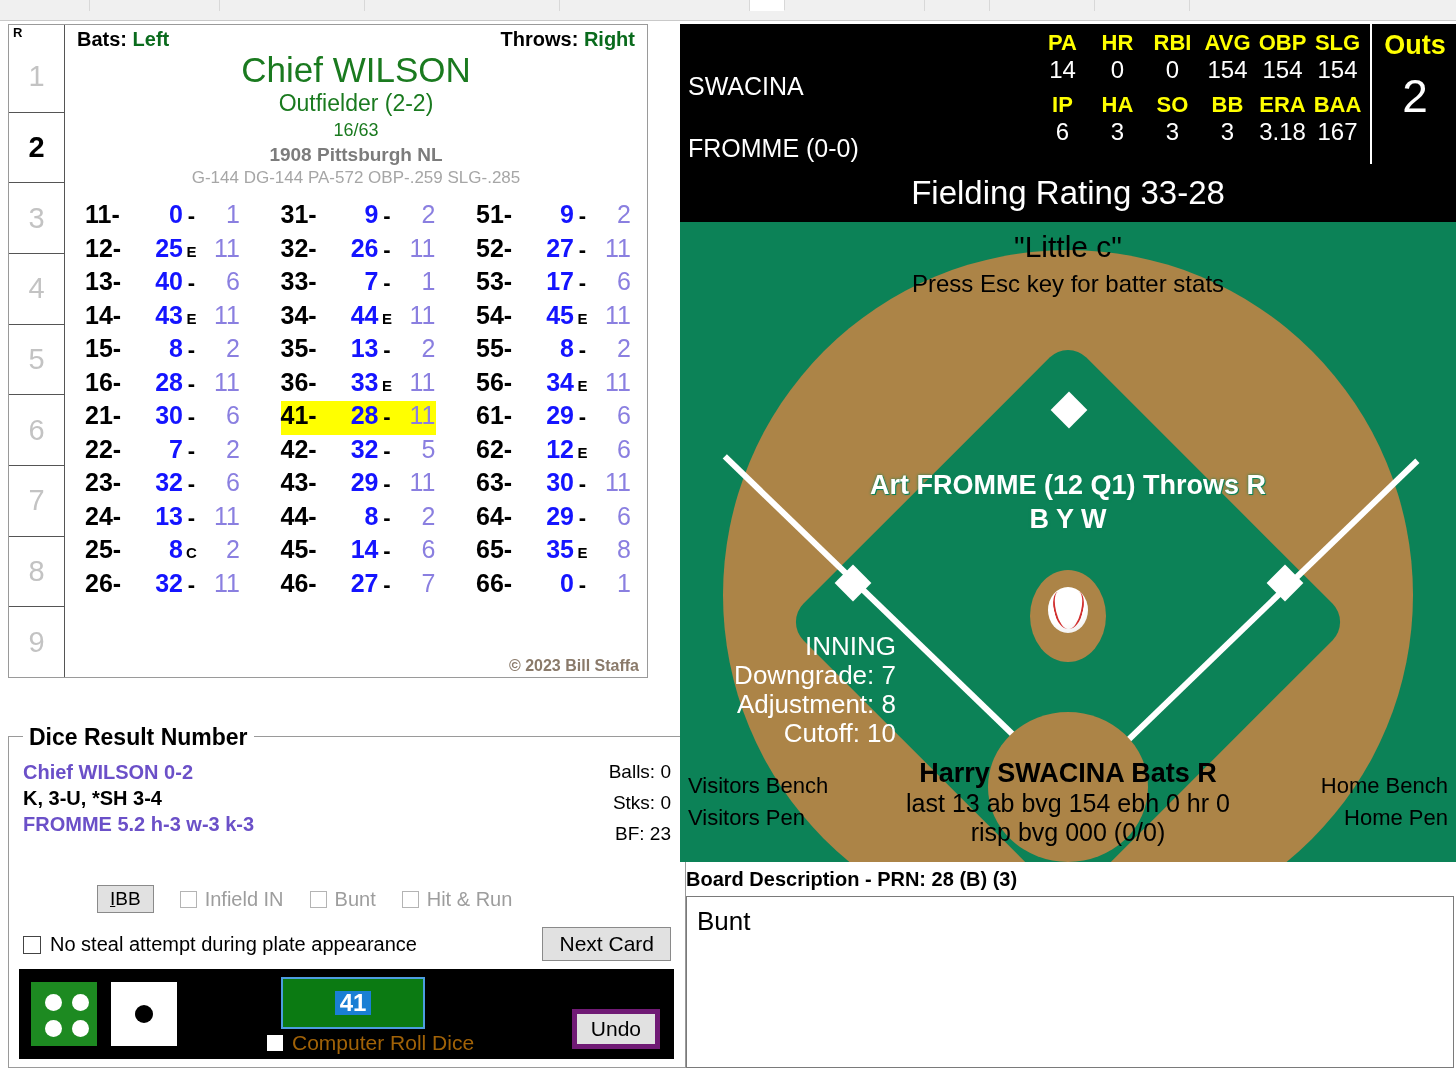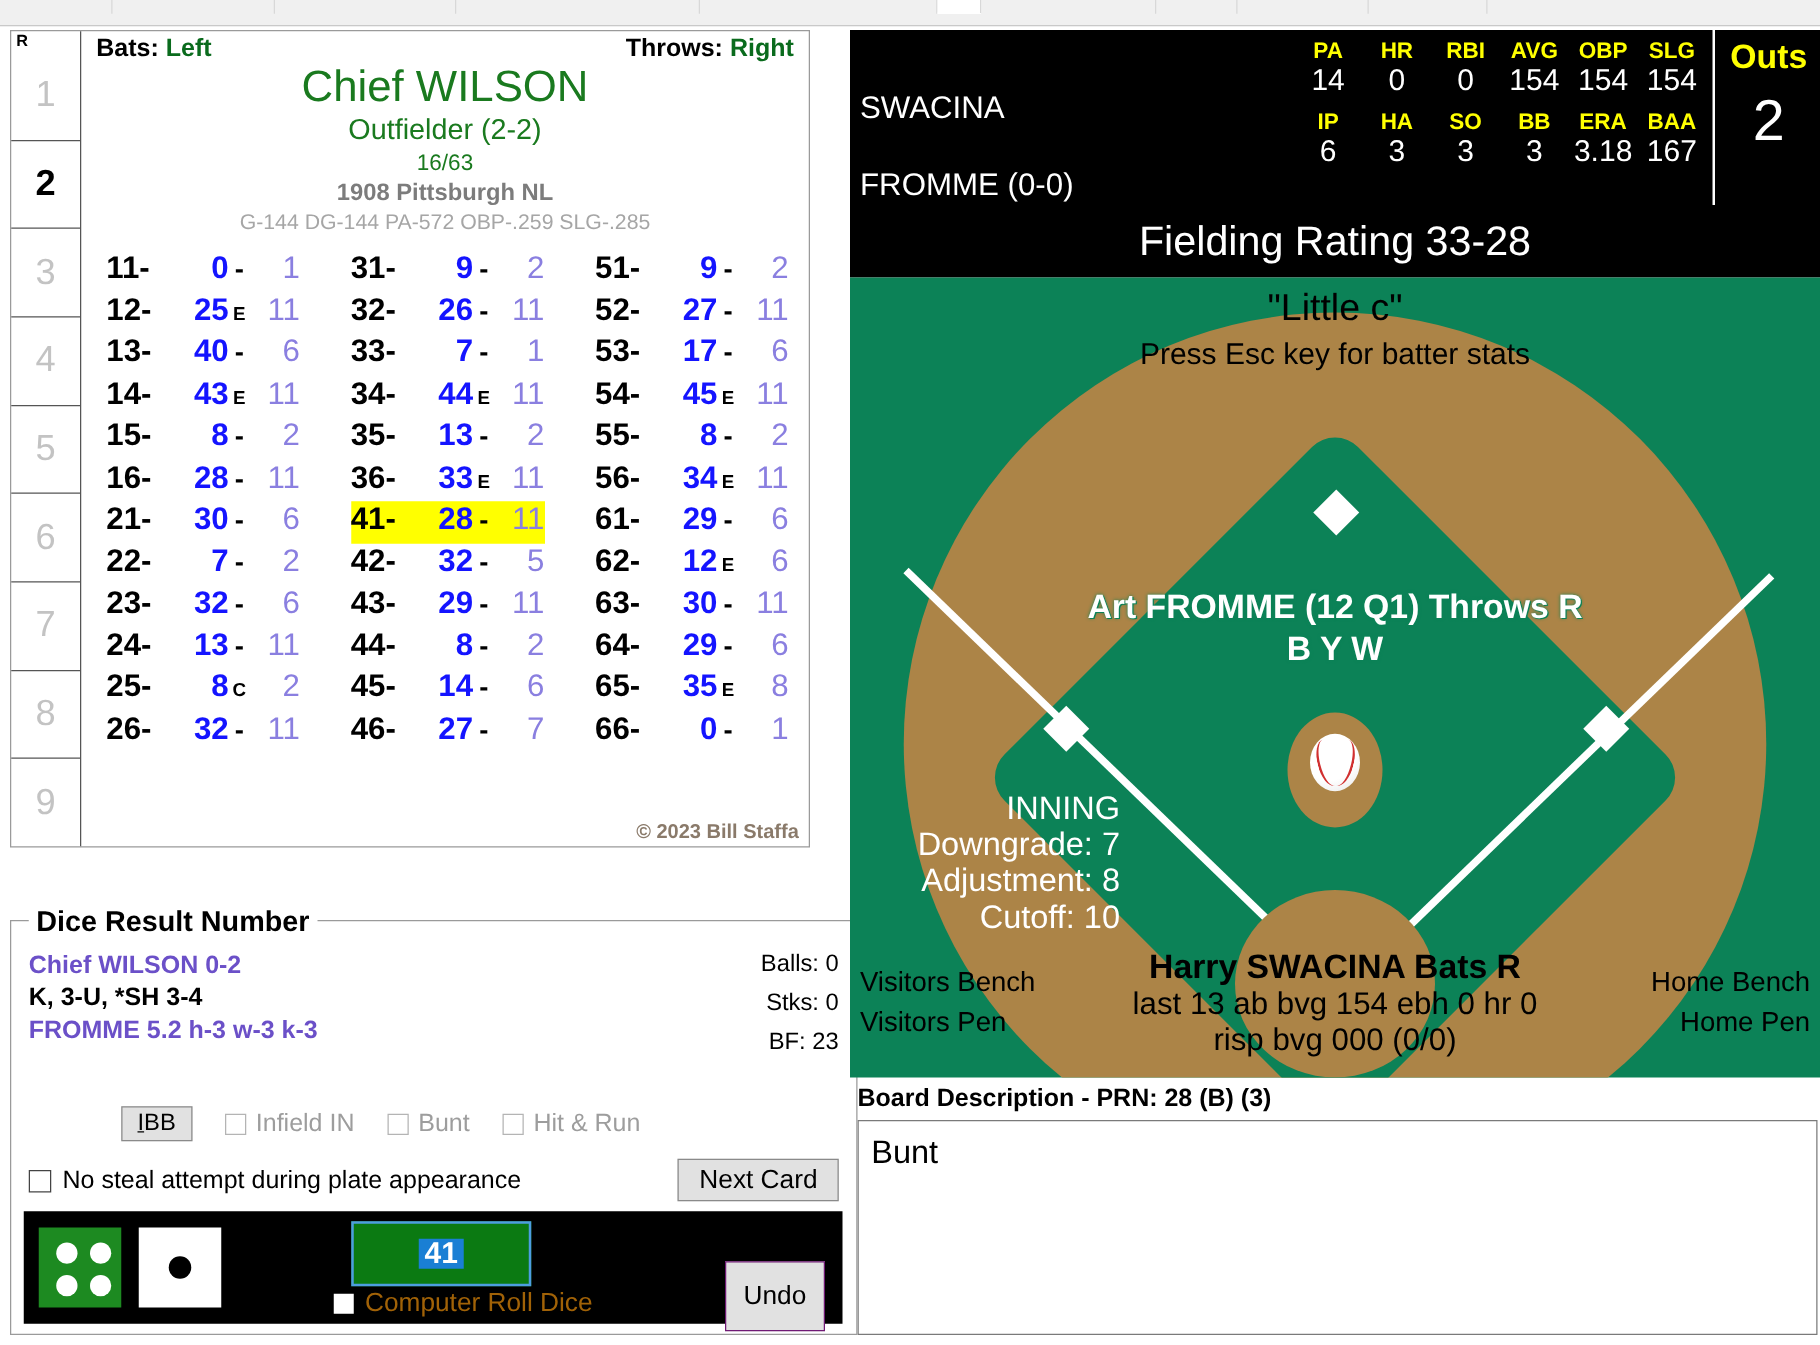--- a/index.html
+++ b/index.html
@@ -83,31 +83,31 @@
   .die.g{left:12px;background:#1d8a21;}
   .die.w{left:92px;background:#fff;}
   .pip{position:absolute;border-radius:50%;}
   .die.g .pip{width:17px;height:17px;background:#fff;}
   .die.w .pip{width:18px;height:18px;background:#000;}
   .roll-box{position:absolute;left:262px;top:8px;width:140px;height:48px;
     background:#0b7a12;border:2px solid #4d9de0;display:flex;align-items:center;justify-content:center;}
   .roll-box span{background:#1a7fd4;color:#fff;font-size:24px;font-weight:bold;padding:0 5px;line-height:1;}
   .crd{position:absolute;left:248px;top:62px;display:flex;align-items:center;gap:9px;color:#a16207;font-size:21px;}
   .crd .box{width:16px;height:16px;background:#fff;}
-  .undo{position:absolute;right:14px;top:40px;background:#e1e1e1;border:1px solid #701a75;
-    font-size:21px;padding:15px 14px;cursor:pointer;}
+  .undo{position:absolute;right:14px;top:40px;background:#e1e1e1;border:5px solid #701a75;
+    font-size:21px;padding:3px 14px;cursor:pointer;}
 
   
   .sb{position:absolute;left:680px;top:24px;width:776px;height:140px;background:#000;}
   .sb-names{position:absolute;left:8px;top:0;width:360px;height:100%;}
   .sb-name{position:absolute;color:#fff;font-size:25px;}
   .sb-name.a{top:48px;} .sb-name.b{top:110px;}
   .sb-grid{position:absolute;left:355px;top:6px;width:330px;}
   .sb-grid .hrow,.sb-grid .vrow{display:flex;}
-  .sb-grid .hrow div{flex:1 1 0;text-align:center;color:#ffff00;font-size:18px;font-weight:bold;}
+  .sb-grid .hrow div{flex:1 1 0;text-align:center;color:#ffff00;font-size:22px;font-weight:bold;}
   .sb-grid .vrow div{flex:1 1 0;text-align:center;color:#fff;font-size:24px;}
   .sb-outs{position:absolute;left:690px;top:0;width:86px;height:100%;border-left:2px solid #fff;}
   .sb-outs .lbl{text-align:center;color:#ffff00;font-size:27px;font-weight:bold;padding-top:6px;}
   .sb-outs .val{text-align:center;color:#fff;font-size:46px;padding-top:8px;}
 
   .fr{position:absolute;left:680px;top:164px;width:776px;height:58px;background:#000;
     color:#fff;font-size:33px;text-align:center;line-height:58px;}
 
   
   .field{position:absolute;left:680px;top:222px;width:776px;height:640px;

